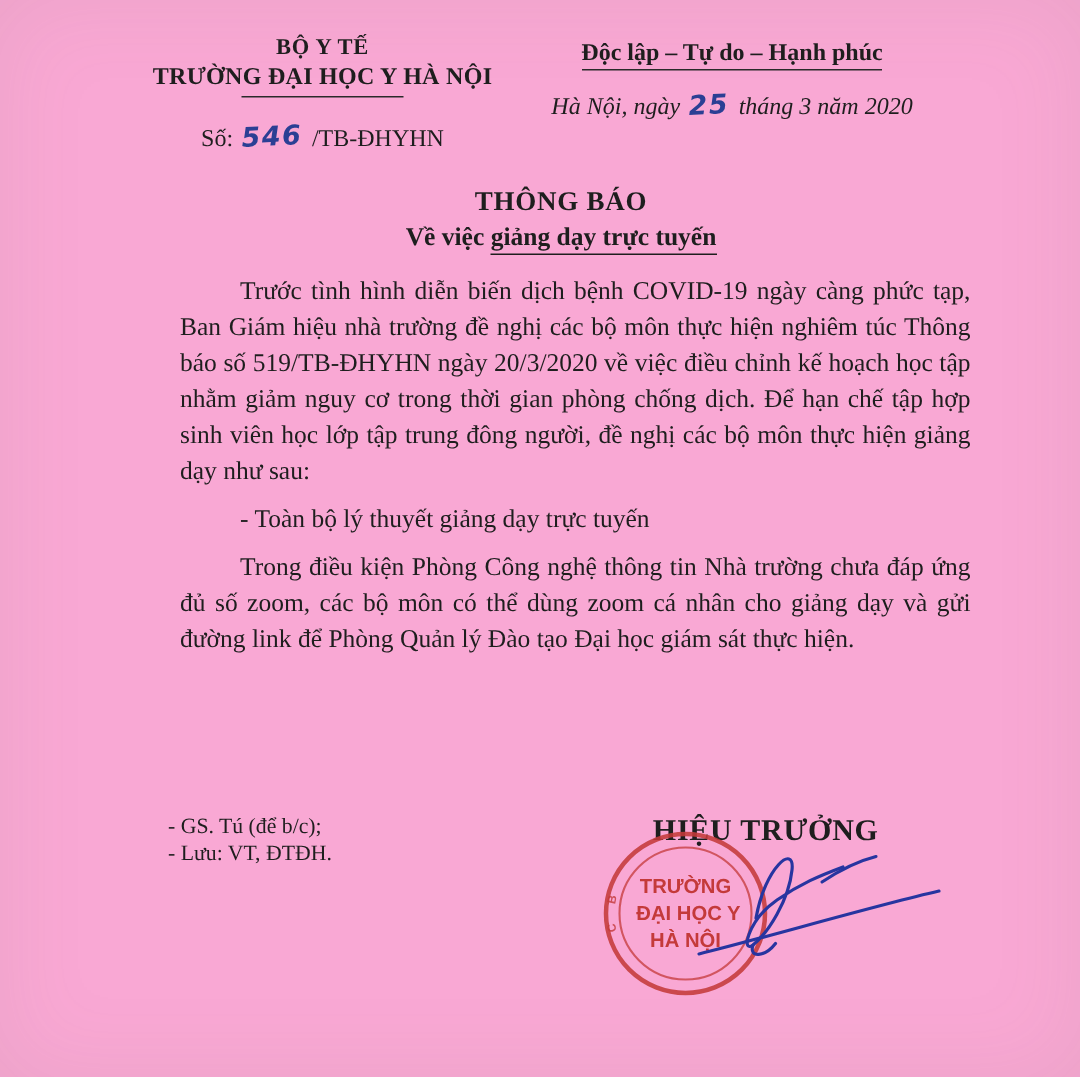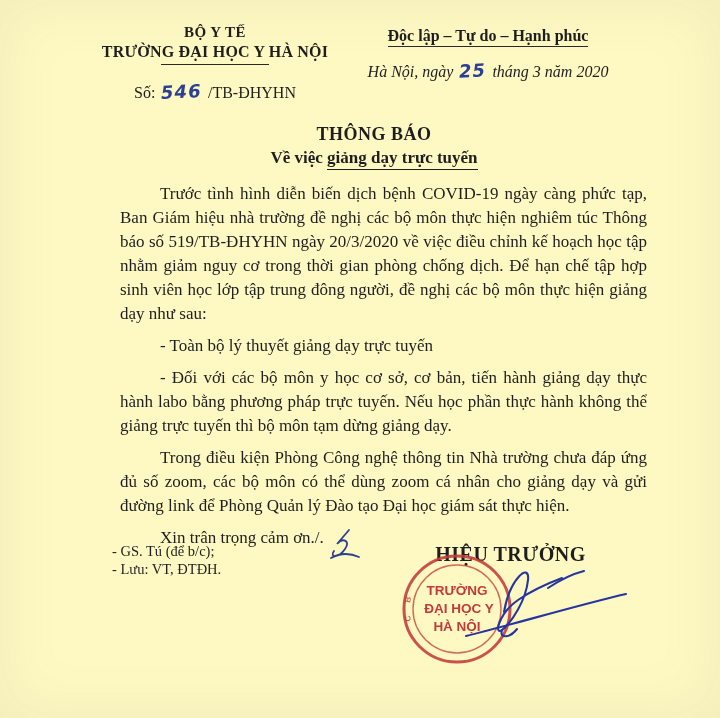--- a/index.html
+++ b/index.html
@@ -1,18 +1,18 @@
 <!DOCTYPE html>
 <html><head>
 <meta charset="utf-8">
 <style>
   html,body{margin:0;padding:0;background:#ffffff;}
   .page{
     position:relative;width:720px;height:718px;overflow:hidden;
-    background:#fef9c3;
+    background:#f9a8d4;
     box-shadow:inset 0 0 60px rgba(120,115,100,0.10);
     font-family:"Liberation Serif", serif;color:#1e1e1e;
   }
   
   .hdr-left{position:absolute;left:88px;top:24px;width:254px;text-align:center;}
   .hdr-right{position:absolute;left:333px;top:24px;width:310px;text-align:center;}
   .ministry{font-size:15px;font-weight:bold;letter-spacing:.5px;}
   .school{font-size:16px;font-weight:bold;margin-top:2px;letter-spacing:.2px;}
   .rule-short{width:108px;border-top:1.6px solid #2a2a2a;margin:3px auto 0;}
   .doc-number{margin-top:16px;font-size:16px;}
@@ -76,28 +76,21 @@
   <div class="title-block">
     <div class="title-main">THÔNG BÁO</div>
     <div class="title-sub">
       <span>Về việc </span><span class="u">giảng dạy trực tuyến</span>
     </div>
   </div>
 
   <div class="body">
     <p>Trước tình hình diễn biến dịch bệnh COVID-19 ngày càng phức tạp, Ban Giám hiệu nhà trường đề nghị các bộ môn thực hiện nghiêm túc Thông báo số 519/TB-ĐHYHN ngày 20/3/2020 về việc điều chỉnh kế hoạch học tập nhằm giảm nguy cơ trong thời gian phòng chống dịch. Để hạn chế tập hợp sinh viên học lớp tập trung đông người, đề nghị các bộ môn thực hiện giảng dạy như sau:</p>
     <p class="noj">- Toàn bộ lý thuyết giảng dạy trực tuyến</p>
-    <p>- Đối với các bộ môn y học cơ sở, cơ bản, tiến hành giảng dạy thực hành labo bằng phương pháp trực tuyến. Nếu học phần thực hành không thể giảng trực tuyến thì bộ môn tạm dừng giảng dạy.</p>
     <p>Trong điều kiện Phòng Công nghệ thông tin Nhà trường chưa đáp ứng đủ số zoom, các bộ môn có thể dùng zoom cá nhân cho giảng dạy và gửi đường link để Phòng Quản lý Đào tạo Đại học giám sát thực hiện.</p>
-    <p class="noj closing">
-      <span>Xin trân trọng cảm ơn./.</span>
-      <svg class="squiggle" width="36" height="34" viewBox="0 0 36 34">
-        <path d="M23,2 L11,16 C17,9 25,13 19,21 C13,30 3,30 8,23 M5,30 C14,25 24,25 33,29" fill="none" stroke="#2b3f94" stroke-width="1.8" stroke-linecap="round"></path>
-      </svg>
-    </p>
   </div>
 
   <div class="recipients">
     <div>- GS. Tú (để b/c);</div>
     <div>- Lưu: VT, ĐTĐH.</div>
   </div>
 
   <div class="signer">
     <div class="signer-title">HIỆU TRƯỞNG</div>
   </div>

